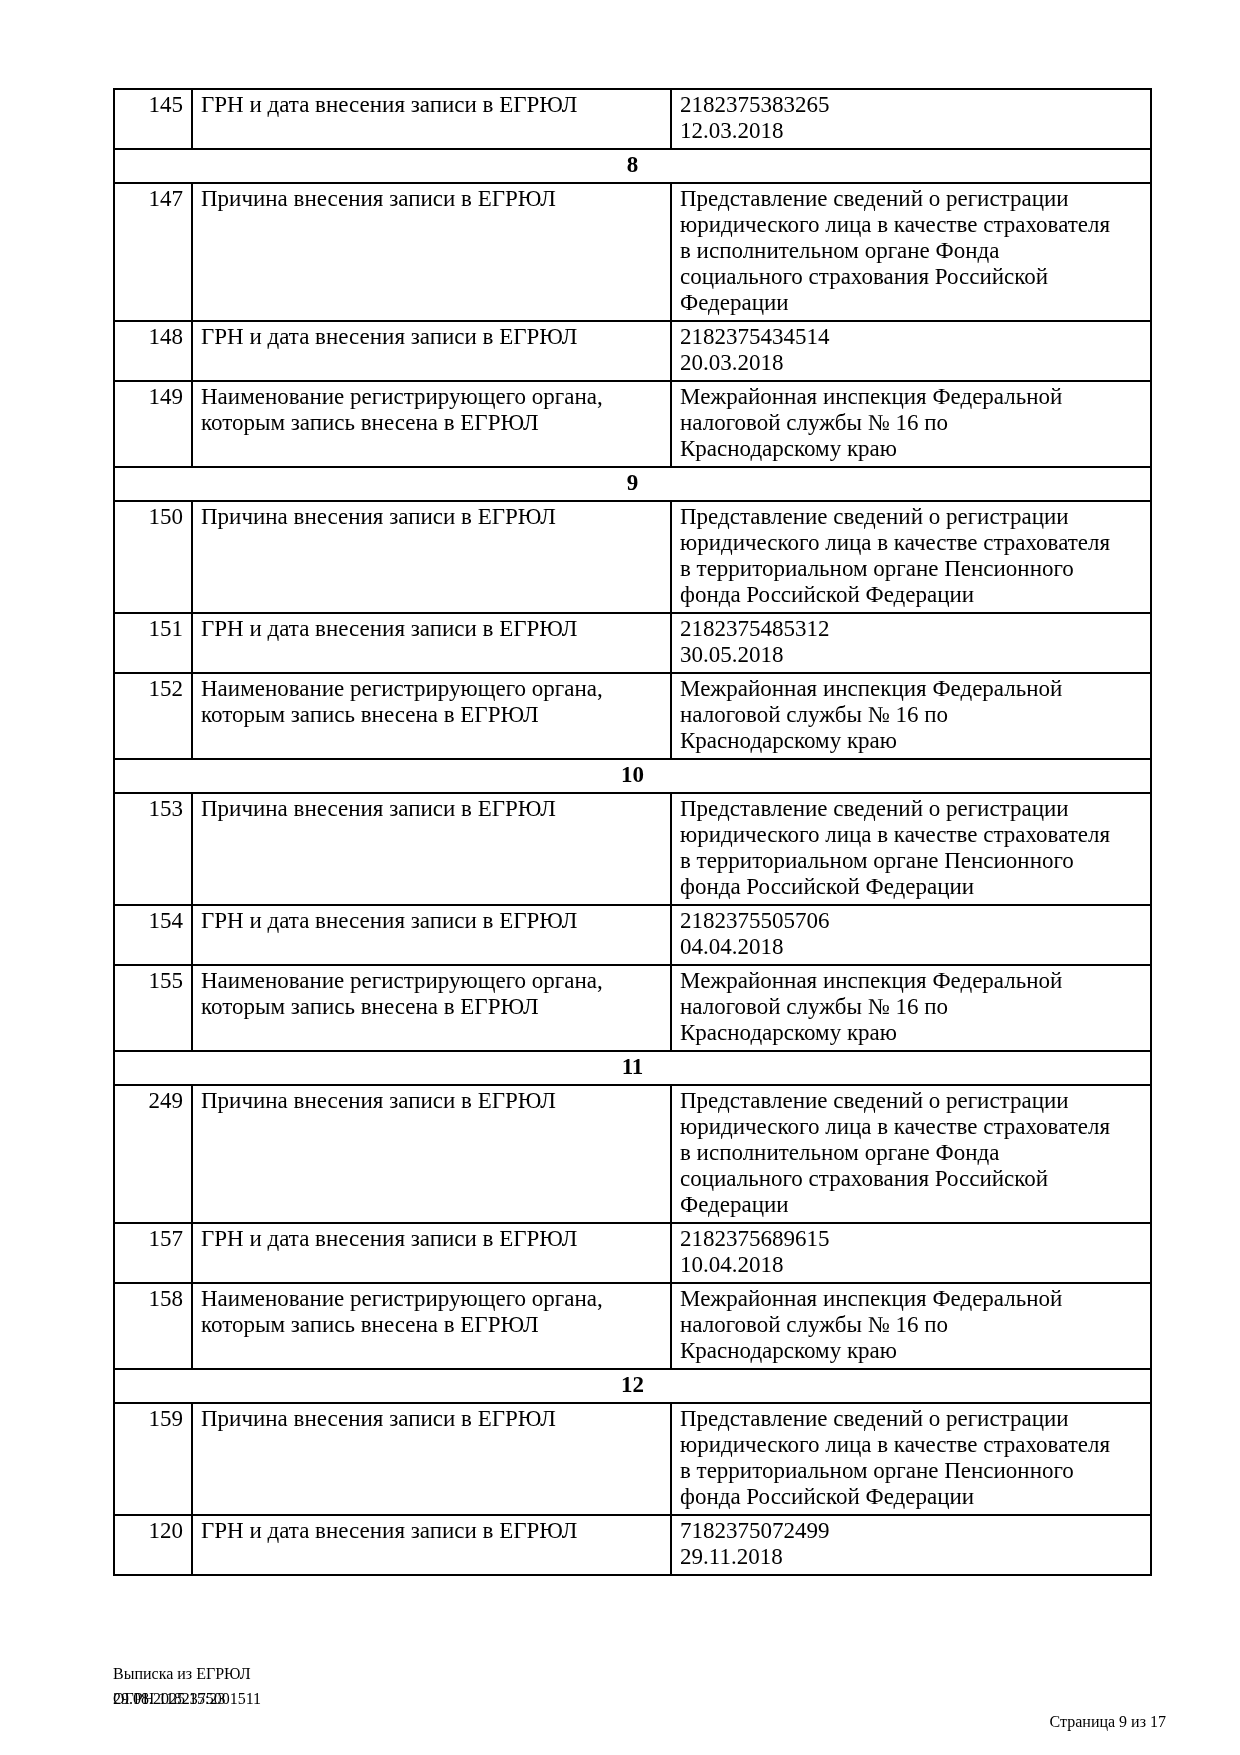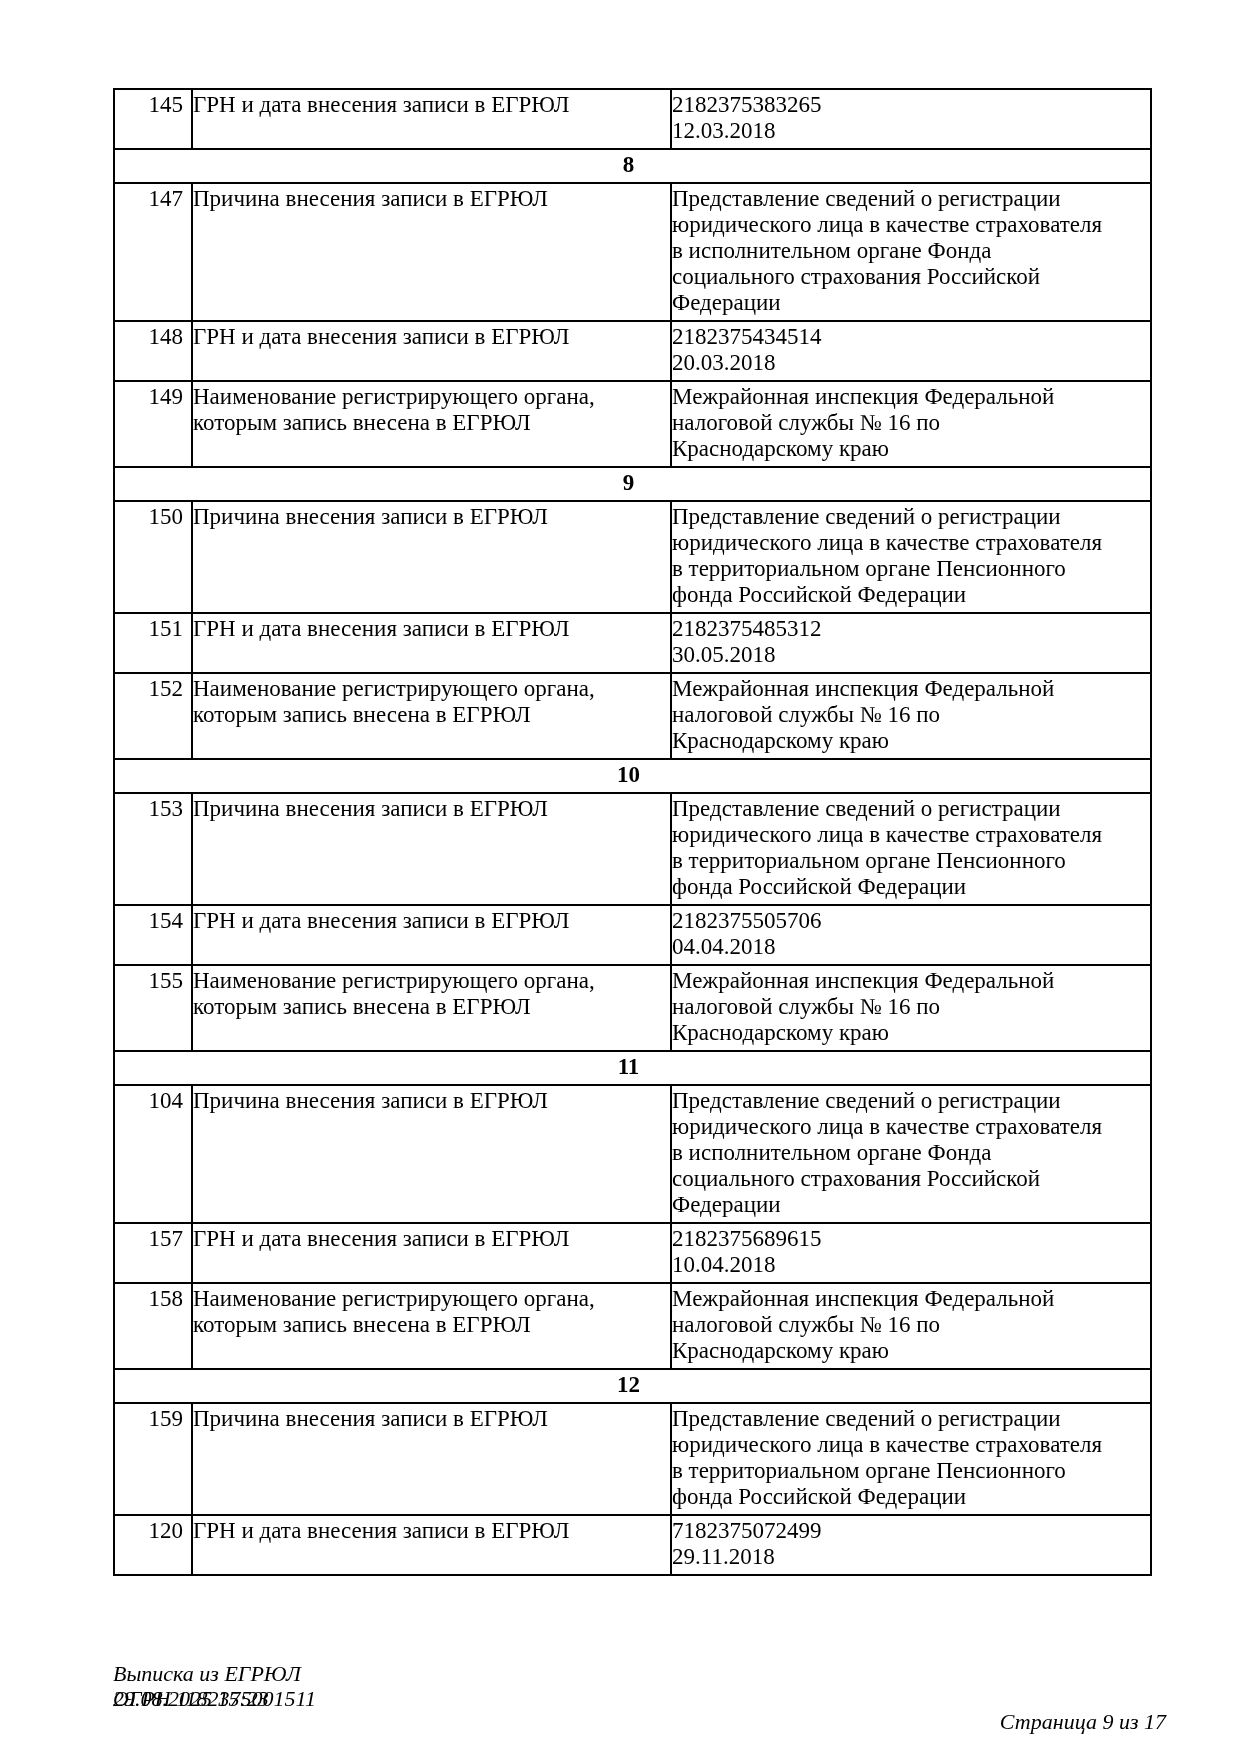--- a/index.html
+++ b/index.html
@@ -27,43 +27,42 @@
     top: 88px;
     width: 1037px;
     border-collapse: collapse;
     table-layout: fixed;
   }
   table.egrul td {
     border: 2px solid #000000;
     vertical-align: top;
     font-size: 23px;
     line-height: 26px;
-    padding: 2px 8px 4px 0;
+    padding: 2px 8px 4px 8px;
     white-space: pre-line;
     overflow: hidden;
   }
   td.num {
     text-align: right;
     padding-right: 16px;
   }
   td.section {
     text-align: center;
     font-weight: bold;
     white-space: normal;
     padding: 2px 0 4px 0;
   }
   .footer {
     position: absolute;
     left: 113px;
     top: 1661px;
     width: 1053px;
     height: 60px;
-    font-size: 22px;
+    font-size: 16px;
     line-height: 25px;
-    font-style: italic;
   }
   .f-left {
     position: absolute;
     left: 0;
     top: 0;
   }
   .f-center {
     position: absolute;
     left: 0;
     top: 25px;
@@ -168,21 +167,21 @@
         <td class="label">Наименование регистрирующего органа,
 которым запись внесена в ЕГРЮЛ</td>
         <td class="value">Межрайонная инспекция Федеральной
 налоговой службы № 16 по
 Краснодарскому краю</td>
       </tr>
       <tr>
         <td class="section" colspan="3">11</td>
       </tr>
       <tr>
-        <td class="num">104</td>
+        <td class="num">249</td>
         <td class="label">Причина внесения записи в ЕГРЮЛ</td>
         <td class="value">Представление сведений о регистрации
 юридического лица в качестве страхователя
 в исполнительном органе Фонда
 социального страхования Российской
 Федерации</td>
       </tr>
       <tr>
         <td class="num">157</td>
         <td class="label">ГРН и дата внесения записи в ЕГРЮЛ</td>

